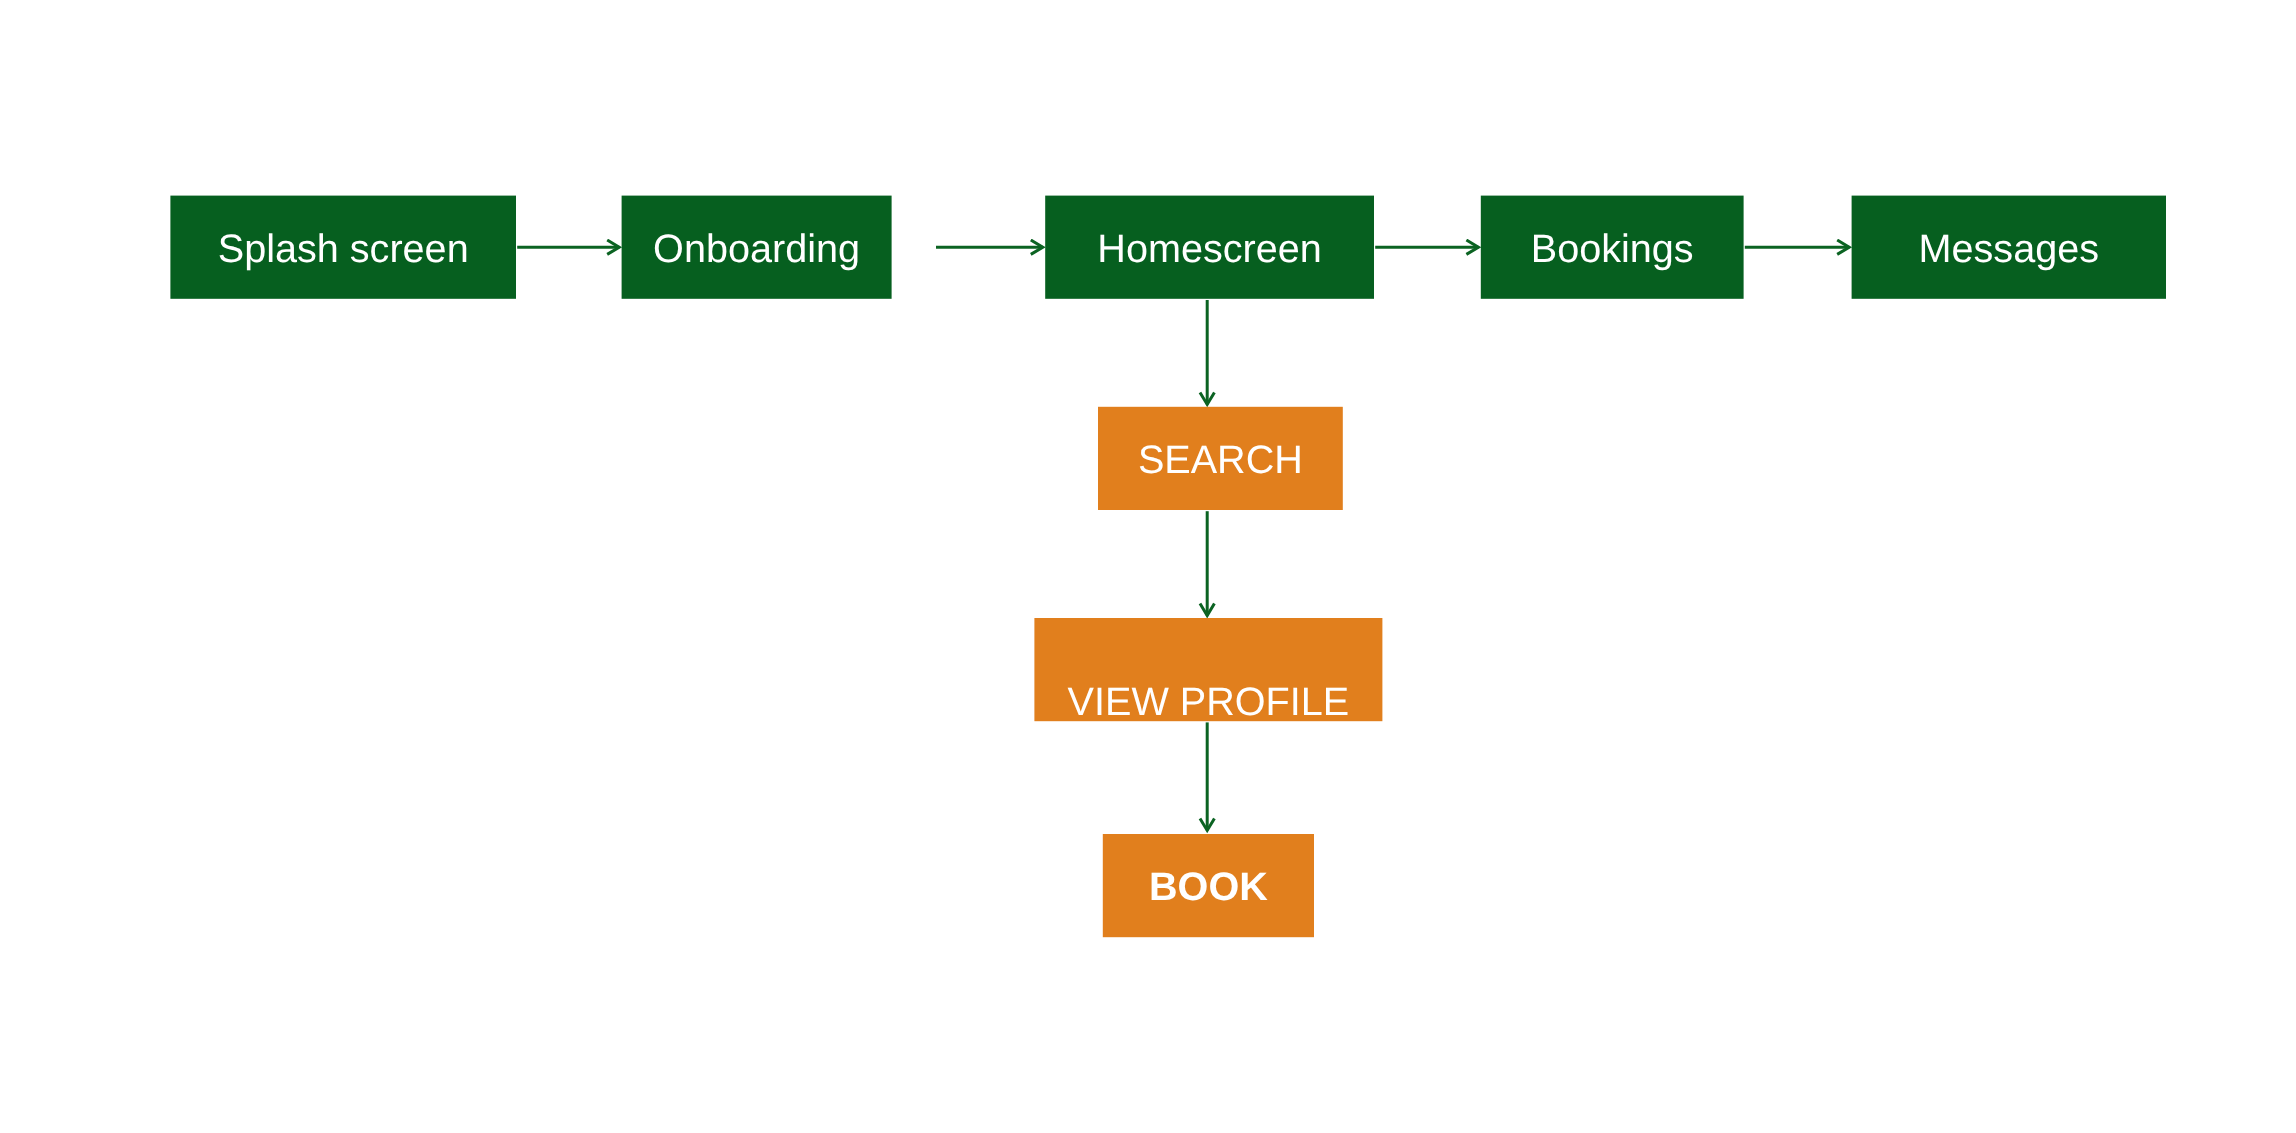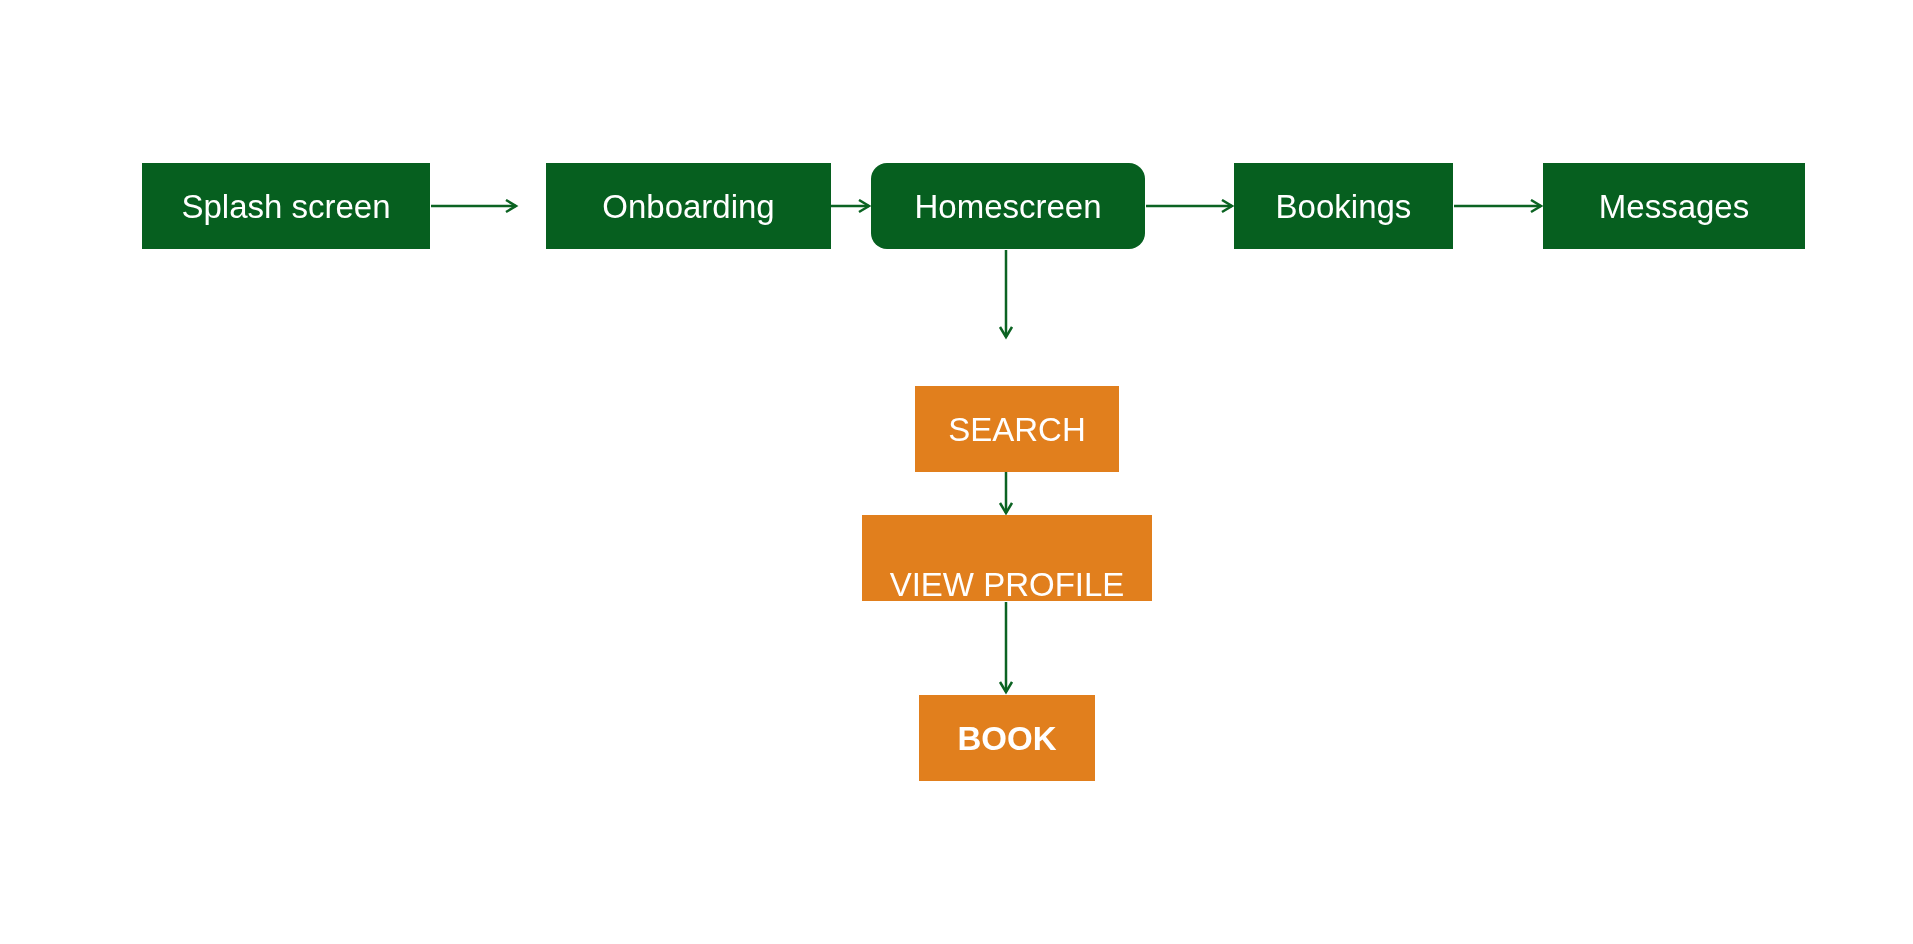--- a/index.html
+++ b/index.html
@@ -51,25 +51,25 @@
     font-size: 33px;
     line-height: 1;
     white-space: nowrap;
     user-select: none;
   }
   .node.screen { background: var(--screen-fill); }
   .node.action { background: var(--action-fill); }
 
   
   .pos-splash       { left: 142px;  top: 163px; width: 288px; }
-  .pos-onboarding   { left: 518px;  top: 163px; width: 285px; margin-left: 28px; }
-  .pos-homescreen   { left: 871px;  top: 163px; width: 274px; border-radius: 16px; }
+  .pos-onboarding   { left: 518px;  top: 163px; width: 225px; }
+  .pos-homescreen   { left: 871px;  top: 163px; width: 274px; }
   .pos-bookings     { left: 1234px; top: 163px; width: 219px; }
   .pos-messages     { left: 1543px; top: 163px; width: 262px; }
-  .pos-search       { left: 915px;  top: 339px; width: 204px; margin-top: 47px; }
+  .pos-search       { left: 915px;  top: 339px; width: 204px; }
   .pos-view-profile { left: 862px;  top: 515px; width: 290px; align-items: flex-end; }
   .pos-book         { left: 919px;  top: 695px; width: 176px; font-weight: bold; }
 </style>
 </head>
 <body>
 
 <div class="canvas">
 
   <svg class="arrows-layer" viewBox="0 0 1913 944" xmlns="http://www.w3.org/2000/svg">
     <defs>

